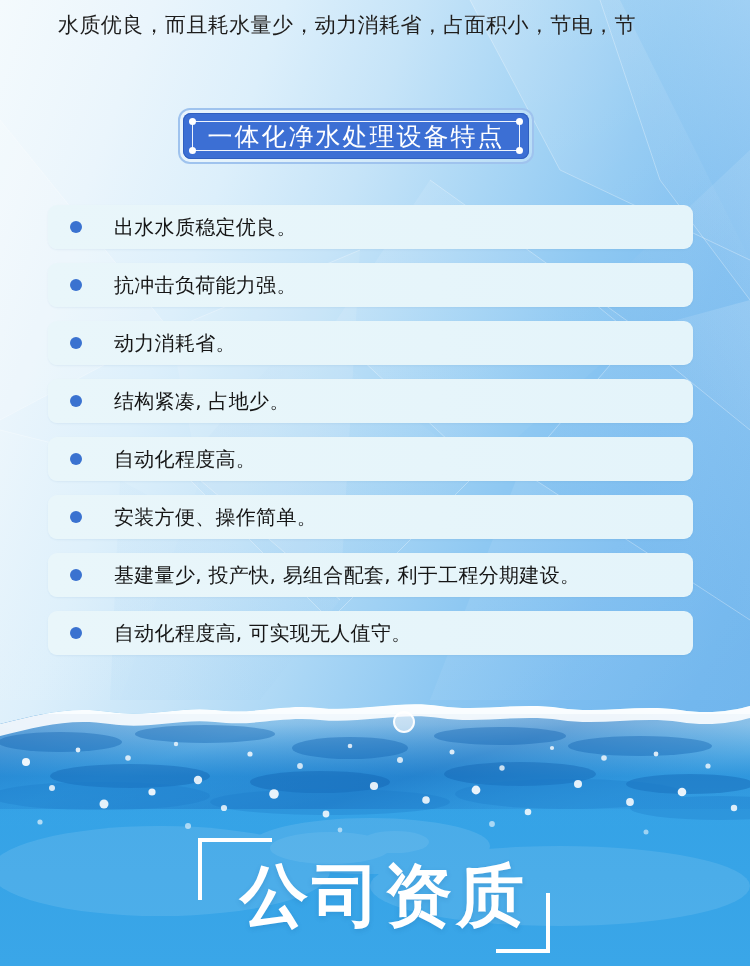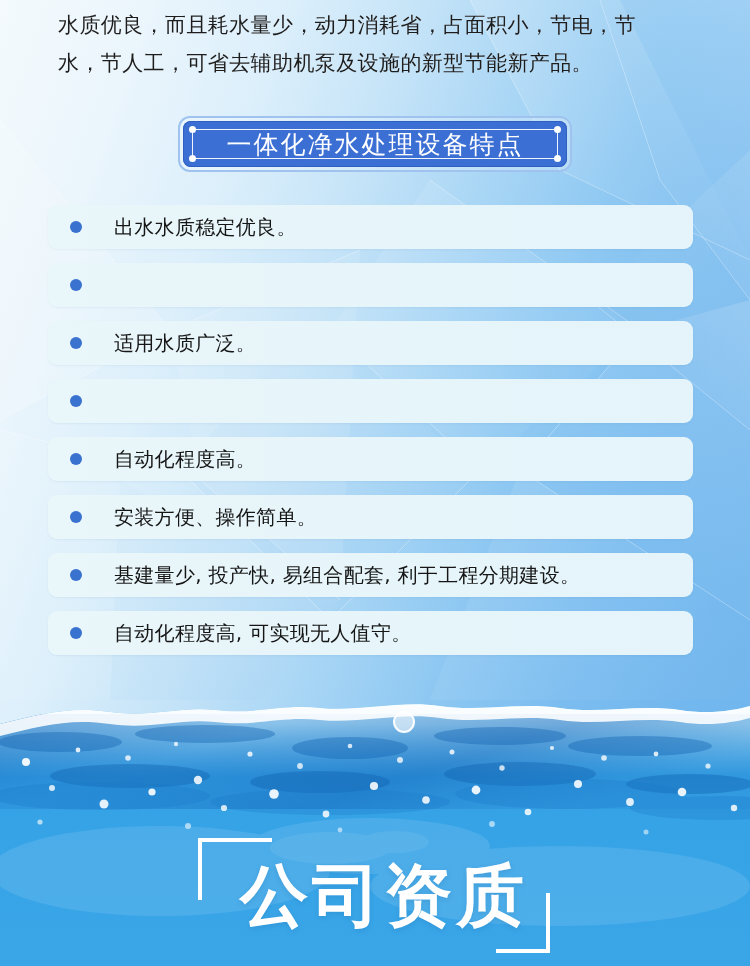--- a/index.html
+++ b/index.html
@@ -37,21 +37,21 @@
     position:absolute;left:58px;top:6px;width:640px;
     font-size:21px;line-height:38px;color:#1d1d1d;
     letter-spacing:0.4px;
     font-family:"DejaVu Sans","Liberation Sans",sans-serif;
     text-shadow:0 0 1px rgba(255,255,255,.35);
   }
   .intro p{margin:0;}
 
   
   .banner-wrap{
-    position:absolute;left:178px;top:116px;width:394px;height:56px;
+    position:absolute;left:178px;top:108px;width:356px;height:56px;
   }
   .banner-outer{
     position:absolute;inset:0;
     border:2px solid #9fc3ee;
     border-radius:12px;
     background:rgba(255,255,255,0.25);
     box-sizing:border-box;
   }
   .banner-inner{
     position:absolute;left:5px;top:5px;right:5px;bottom:5px;
@@ -177,21 +177,20 @@
         <path d="M0,120 L170,330 L0,420"></path>
         <path d="M170,330 L360,250"></path>
         <path d="M200,480 L340,600"></path>
         <path d="M0,430 L200,480"></path>
       </g>
     </svg>
   </div>
 
   <div class="intro">
     <p>水质优良，而且耗水量少，动力消耗省，占面积小，节电，节</p>
-    <p>水，节人工，可省去辅助机泵及设施的新型节能新产品。</p>
   </div>
 
   <div class="banner-wrap">
     <div class="banner-outer"></div>
     <div class="banner-inner">
       <div class="banner-frame">
         <span class="banner-dot tl"></span>
         <span class="banner-dot tr"></span>
         <span class="banner-dot bl"></span>
         <span class="banner-dot br"></span>
@@ -200,27 +199,29 @@
     </div>
   </div>
 
   <div class="features">
     <div class="feature-row">
       <span class="feature-bullet"></span>
       <span class="feature-text">出水水质稳定优良。</span>
     </div>
     <div class="feature-row">
       <span class="feature-bullet"></span>
-    </div>
-    <div class="feature-row">
-      <span class="feature-bullet"></span>
-      <span class="feature-text">适用水质广泛。</span>
-    </div>
-    <div class="feature-row">
-      <span class="feature-bullet"></span>
+      <span class="feature-text">抗冲击负荷能力强。</span>
+    </div>
+    <div class="feature-row">
+      <span class="feature-bullet"></span>
+      <span class="feature-text">动力消耗省。</span>
+    </div>
+    <div class="feature-row">
+      <span class="feature-bullet"></span>
+      <span class="feature-text">结构紧凑, 占地少。</span>
     </div>
     <div class="feature-row">
       <span class="feature-bullet"></span>
       <span class="feature-text">自动化程度高。</span>
     </div>
     <div class="feature-row">
       <span class="feature-bullet"></span>
       <span class="feature-text">安装方便、操作简单。</span>
     </div>
     <div class="feature-row">

